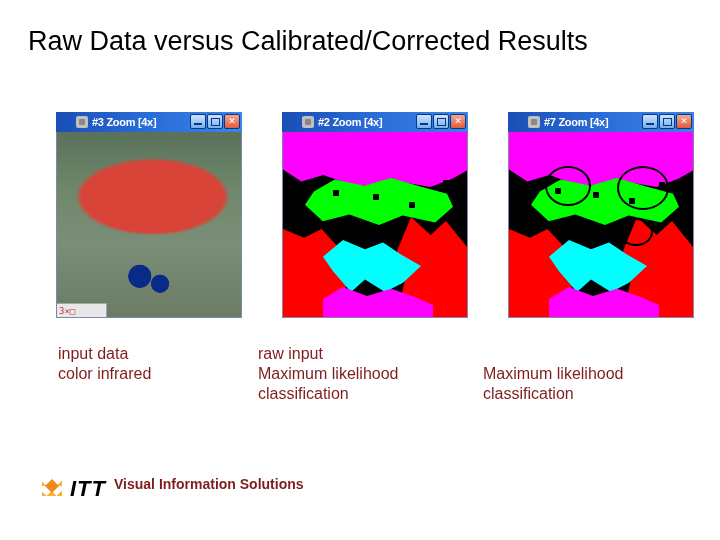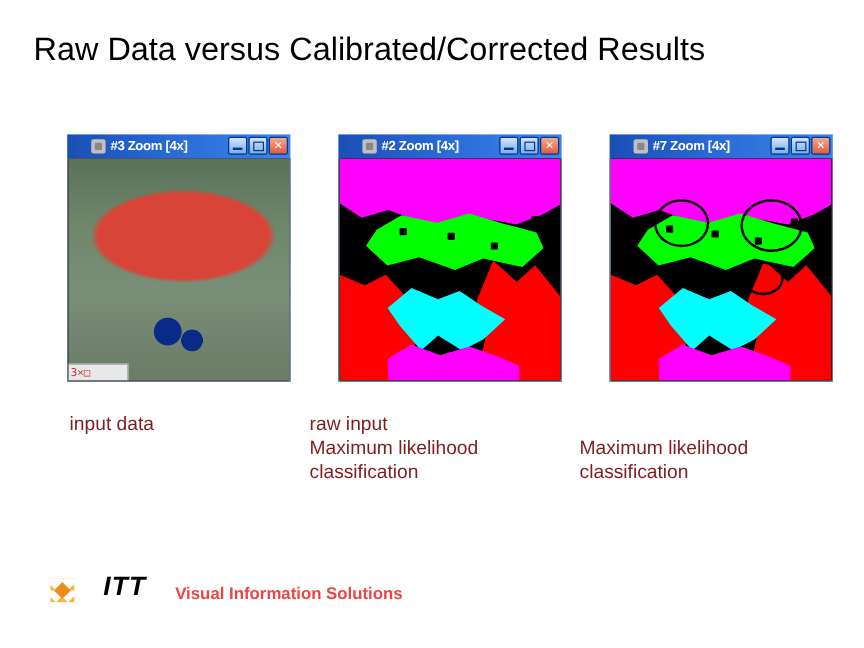--- a/index.html
+++ b/index.html
@@ -168,22 +168,22 @@
   .cap1 { width: 200px; }
   .cap2 { width: 225px; }
   .cap3 { width: 210px; }
 
   
   .footer {
     position: absolute;
     bottom: 38px;
     left: 42px;
     display: flex;
-    align-items: flex-end;
-    gap: 24px;
+    align-items: flex-start;
+    gap: 8px;
   }
   .footer-icon {
     width: 20px; height: 20px;
     background:
       linear-gradient(45deg, #f9b233 25%, transparent 25%),
       linear-gradient(-45deg, #f9b233 25%, transparent 25%);
     background-size: 10px 10px;
     position: relative;
   }
   .footer-icon::before {
@@ -194,21 +194,21 @@
   .footer-brand {
     font-weight: bold;
     font-style: italic;
     font-size: 22px;
     letter-spacing: 1px;
     color: #000;
   }
   .footer-text {
     font-weight: bold;
     font-size: 14px;
-    color: #ef4444;
+    color: #7f1d1d;
   }
 </style>
 </head>
 <body>
 
 <div class="title">Raw Data versus Calibrated/Corrected Results</div>
 
 <div class="panels">
 
   <div class="panel">
@@ -284,20 +284,21 @@
       <div class="anno-circle" style="top:34px;left:108px;width:52px;height:44px"></div>
       <div class="anno-circle" style="top:86px;left:110px;width:34px;height:28px"></div>
     </div>
   </div>
 
 </div>
 
 <div class="captions">
   <div class="cap cap1">
     <span>input data</span><br>
+    <span>color infrared</span>
   </div>
   <div class="cap cap2">
     <span>raw input</span><br>
     <span>Maximum likelihood</span><br>
     <span>classification</span>
   </div>
   <div class="cap cap3">
     <br>
     <span>Maximum likelihood</span><br>
     <span>classification</span>

